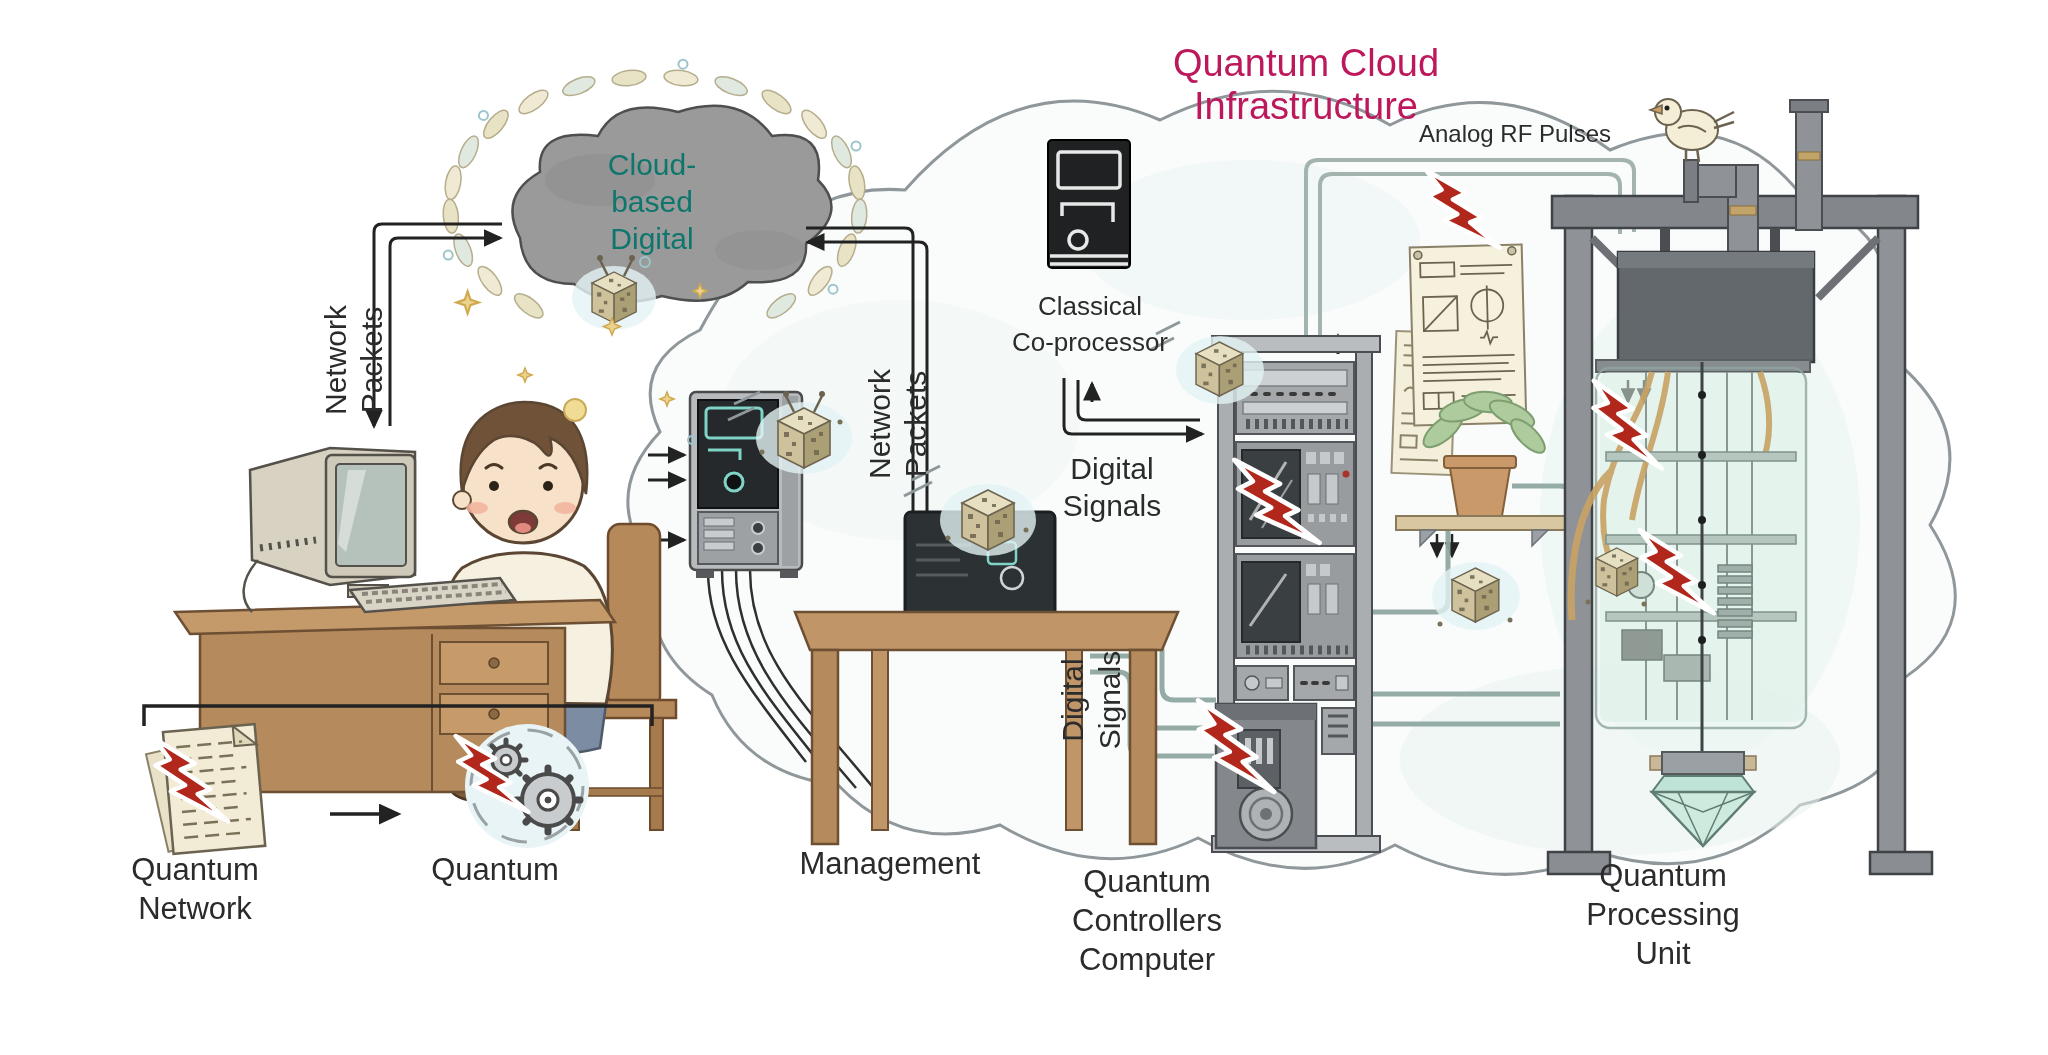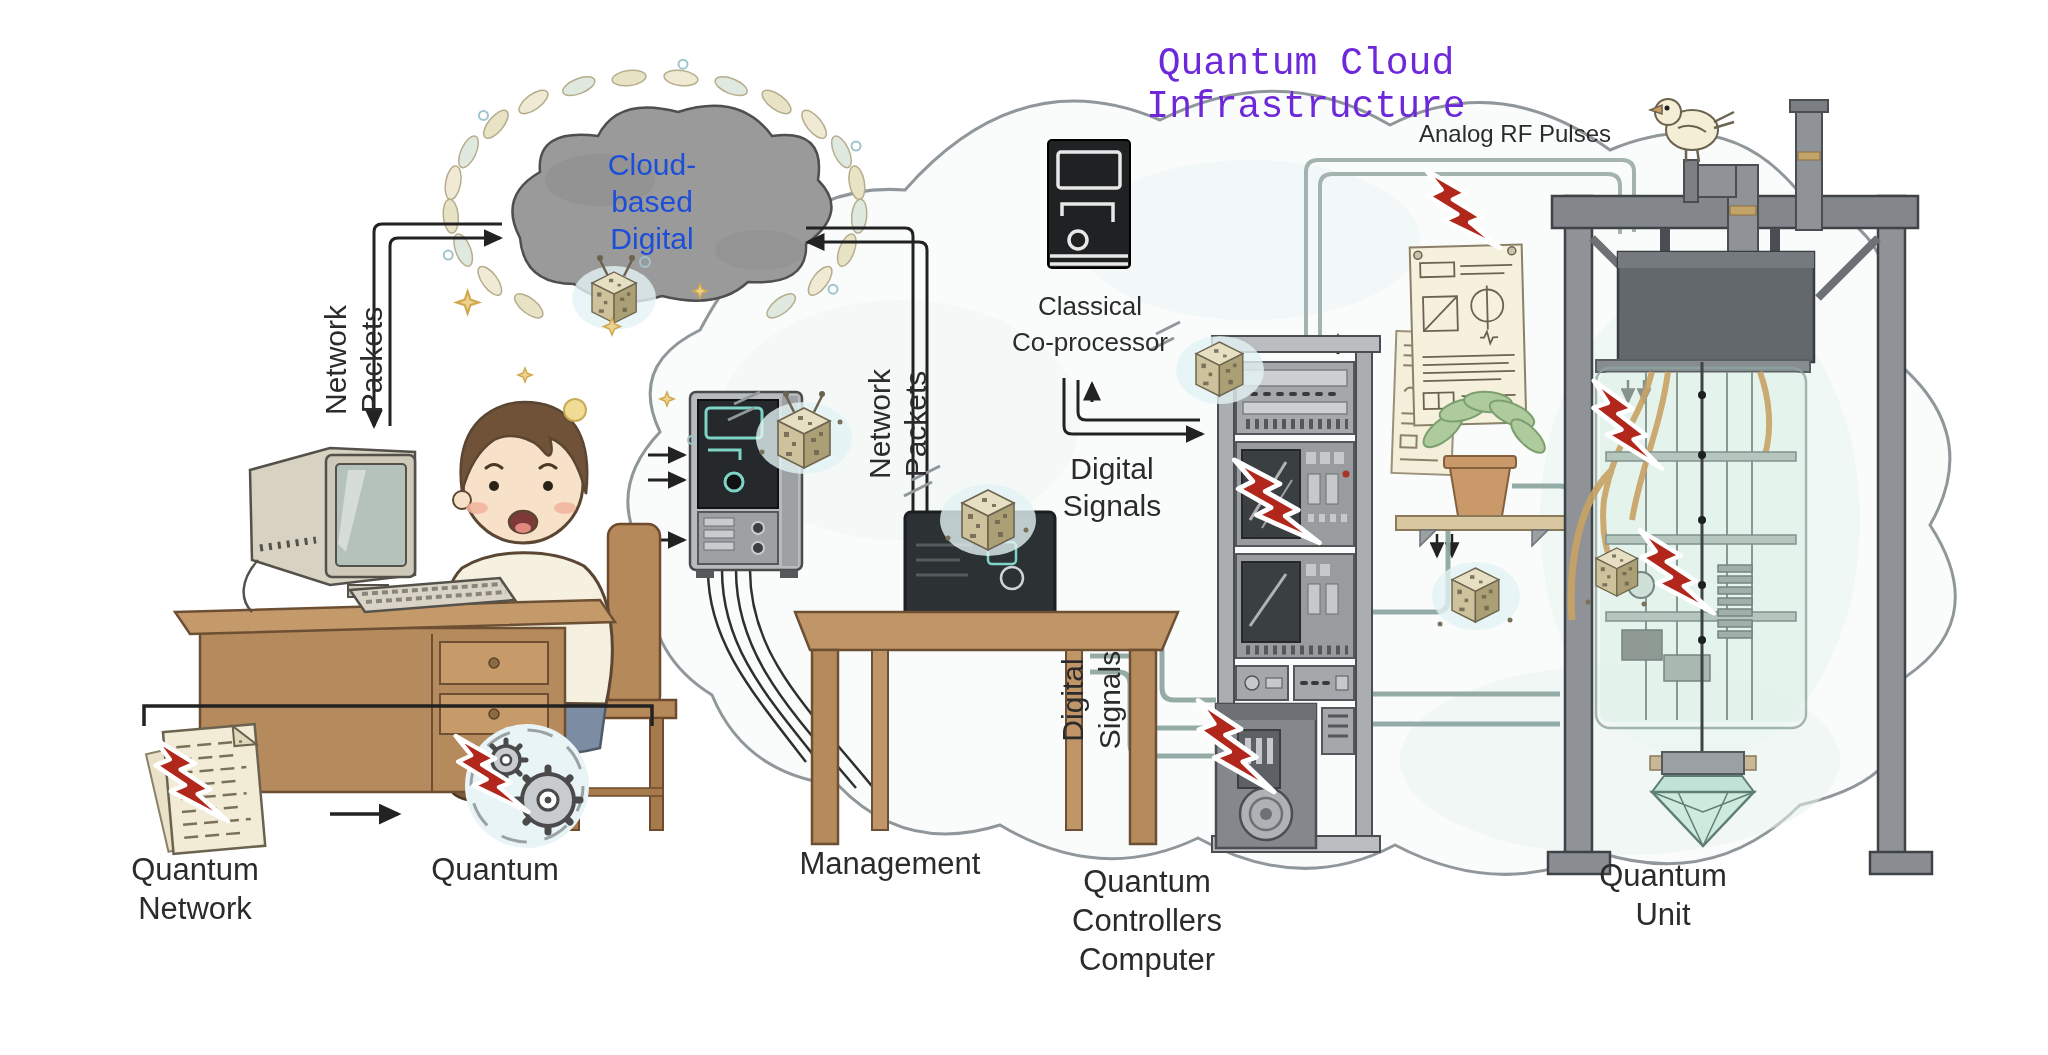--- a/index.html
+++ b/index.html
@@ -2,22 +2,22 @@
 <html><head>
 <meta charset="utf-8">
 <style>
   html,body{margin:0;padding:0;background:#ffffff;}
   #canvas{position:relative;width:2048px;height:1055px;background:#ffffff;overflow:hidden;
           font-family:"Liberation Sans",sans-serif;}
   svg{position:absolute;left:0;top:0;}
   .label{position:absolute;text-align:center;color:#2b2b2b;font-family:"Liberation Sans",sans-serif;}
   .label span{display:block;}
   .vlabel{transform:rotate(-90deg);}
-  .title{font-size:38px;letter-spacing:0px;color:#6d28d9;font-family:Liberation Mono, monospace;}
-  .cloudtext{color:#1d4ed8;}
+  .title{font-size:38px;letter-spacing:0px;color:#be185d;}
+  .cloudtext{color:#0f766e;}
 </style>
 </head>
 <body>
 
 <div id="canvas">
 
 <svg width="2048" height="1055" viewBox="0 0 2048 1055">
 <defs>
   <marker id="ah" markerWidth="7" markerHeight="6" refX="5.5" refY="3" orient="auto">
     <path d="M0,0 L6.5,3 L0,6 z" fill="#222"></path>
@@ -601,16 +601,17 @@
 </div>
 
 <div class="label" style="left:1032px;top:862px;width:230px;font-size:31px;line-height:39px;">
   <span>Quantum</span>
   <span>Controllers</span>
   <span>Computer</span>
 </div>
 
 <div class="label" style="left:1548px;top:856px;width:230px;font-size:31px;line-height:39px;">
   <span>Quantum</span>
+  <span>Processing</span>
   <span>Unit</span>
 </div>
 
 </div>
 
 </body></html>

